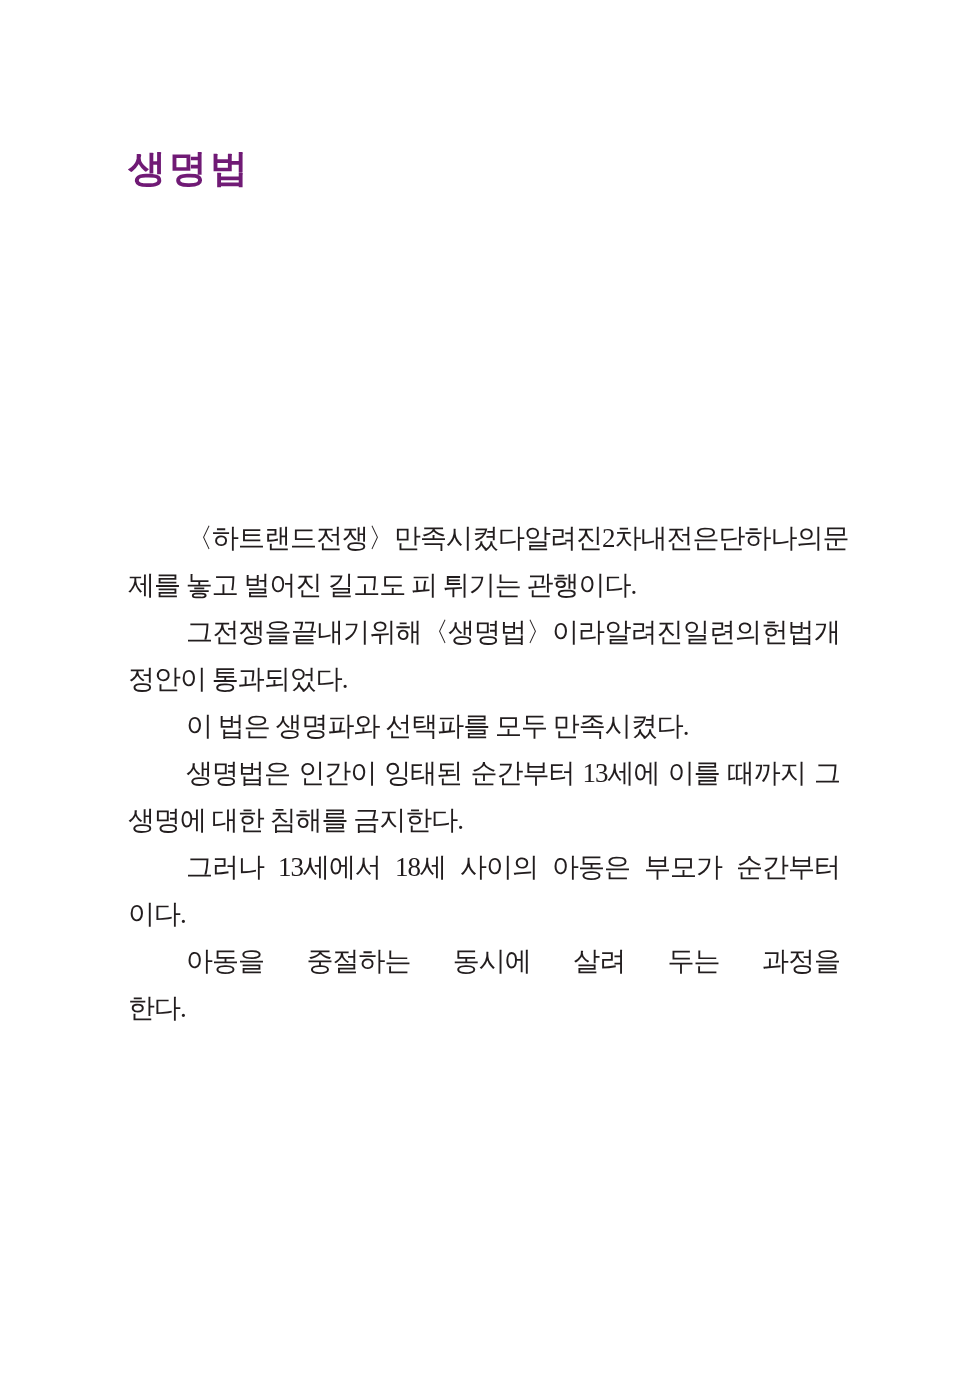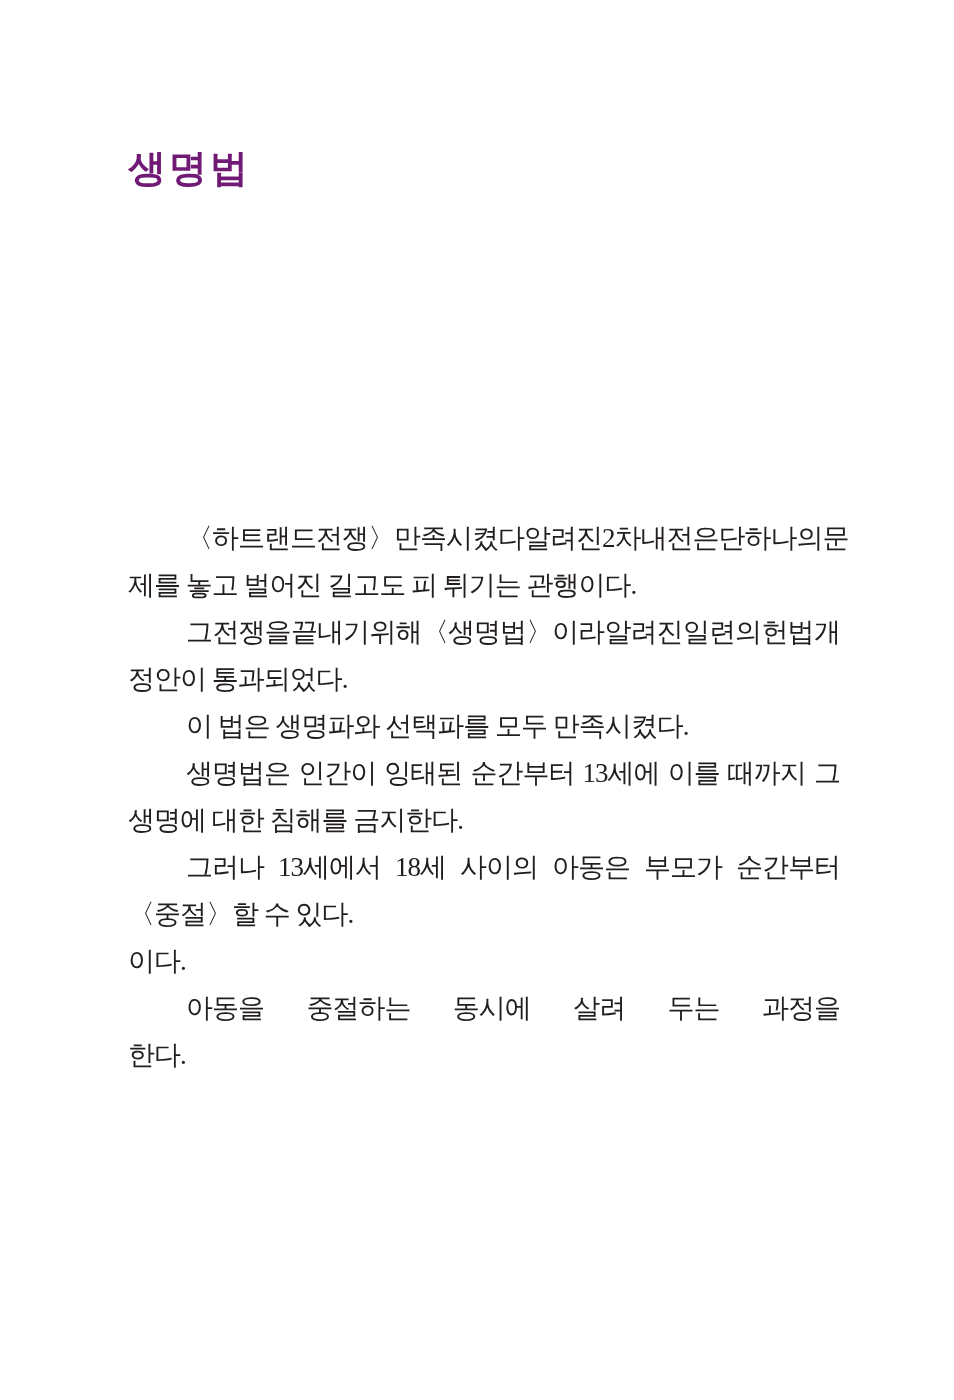--- a/index.html
+++ b/index.html
@@ -102,21 +102,20 @@
       <div class="line last">생명에 대한 침해를 금지한다.</div>
       <div class="line first fill">
         <span>그러나</span>
         <span>13세에서</span>
         <span>18세</span>
         <span>사이의</span>
         <span>아동은</span>
         <span>부모가</span>
         <span>순간부터</span>
       </div>
-      <div class="line last">〈중절〉할 수 있다.</div>
       <div class="line last">이다.</div>
       <div class="line first fill">
         <span>아동을</span>
         <span>중절하는</span>
         <span>동시에</span>
         <span>살려</span>
         <span>두는</span>
         <span>과정을</span>
       </div>
       <div class="line last">한다.</div>

